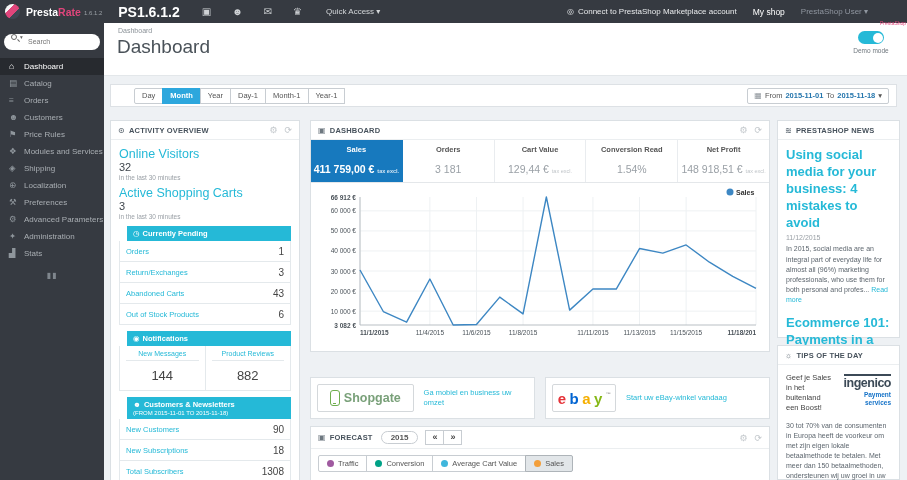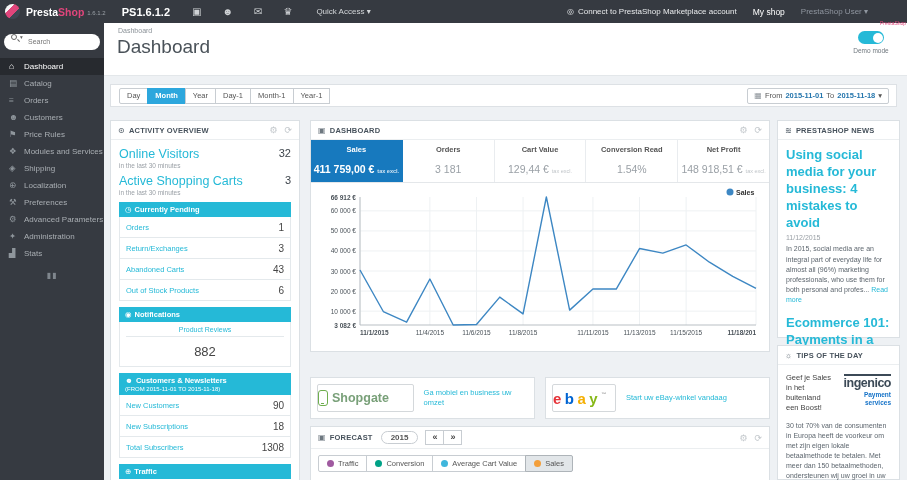--- a/index.html
+++ b/index.html
@@ -6,21 +6,21 @@
   html,body { width:907px; height:480px; }
   body { font-family:"Liberation Sans","DejaVu Sans",sans-serif; background:#eef1f4; position:relative; overflow:hidden; color:#555; }
 
   
   .topbar { position:absolute; left:0; top:0; width:907px; height:23px; background:#363a41; display:flex; align-items:center; z-index:30; }
   .logo-mark { width:15px; height:15px; border-radius:50%; margin-left:5px;
     background:linear-gradient(135deg,#f6f6f6 32%,#e0457b 32% 62%,#3e4653 62%); }
   .logo-text { margin-left:6px; font-size:10.5px; font-weight:bold; color:#fff; }
   .logo-text .pink { color:#e0457b; }
   .logo-ver { font-size:6px; color:#9aa0a6; margin-left:3px; margin-top:3px; }
-  .shop-name { color:#fff; font-weight:bold; font-size:11px; margin-left:16px; }
+  .shop-name { color:#fff; font-weight:bold; font-size:14px; margin-left:16px; }
   .tb-icons { display:flex; gap:21px; margin-left:22px; color:#cfd2d5; font-size:10px; }
   .tb-icon { cursor:pointer; }
   .quick-access { margin-left:24px; font-size:8px; color:#d3d6d9; }
   .tb-right { margin-left:auto; display:flex; align-items:center; gap:16px; padding-right:4px; }
   .tb-market { font-size:8px; color:#e8eaec; display:flex; align-items:center; gap:4px; }
   .tb-myshop { font-size:8.5px; color:#fff; }
   .tb-user { font-size:8px; color:#9096a0; }
   .avatar-wrap { position:relative; width:19px; height:19px; }
   .avatar { width:19px; height:19px; border-radius:2px; background:linear-gradient(145deg,#a8855f 20%,#6b5242 60%,#40332a); }
   .avatar-caption { position:absolute; left:-4px; top:18px; font-size:5px; color:#e0457b; white-space:nowrap; }
@@ -45,43 +45,43 @@
   .page-title { position:absolute; left:13px; top:13px; font-size:19px; font-weight:400; color:#4a5259; }
   .demo-wrap { position:absolute; left:741px; top:8px; width:52px; text-align:center; }
   .toggle { width:26px; height:13px; border-radius:7px; background:#25b9d7; margin:0 auto; position:relative; cursor:pointer; }
   .toggle::after { content:""; position:absolute; right:1.5px; top:1.5px; width:10px; height:10px; border-radius:50%; background:#fff; }
   .tiny-label { font-size:6.5px; color:#6f777e; margin-top:3px; }
   .help-wrap { position:absolute; left:800px; top:8px; width:30px; text-align:center; }
 
   
   .toolbar { position:absolute; left:110px; top:84px; width:787px; height:23px; background:#fff; border:1px solid #dde1e5; display:flex; align-items:center; padding:0 7px; }
   .range-btn { font-size:7.5px; color:#555; background:#fff; border:1px solid #c8cdd2; padding:2.5px 7px; margin-left:-1px; cursor:pointer; }
-  .range-btn:first-child { margin-left:1px; border-radius:2px 0 0 2px; }
+  .range-btn:first-child { margin-left:16px; border-radius:2px 0 0 2px; }
   .range-btn.active { background:#2da7dd; border-color:#2da7dd; color:#fff; font-weight:bold; }
   .date-btn { margin-left:auto; display:flex; align-items:center; gap:3px; font-size:7.5px; color:#555; border:1px solid #c8cdd2; border-radius:2px; background:#fff; padding:2.5px 6px; cursor:pointer; }
   .date-btn .cal { color:#8b9298; font-size:8px; }
   .date-btn .dt { font-weight:bold; color:#2576ad; }
 
   
   .panel { position:absolute; background:#fff; border:1px solid #dbe0e4; }
   .panel-head { height:19px; display:flex; align-items:center; padding:0 7px; border-bottom:1px solid #ebeef0; }
   .panel-title { font-size:7.5px; font-weight:bold; color:#47525c; letter-spacing:.2px; display:flex; gap:4px; align-items:center; }
   .p-icon { color:#6e7880; font-size:8px; }
   .panel-tools { margin-left:auto; color:#c3c8cc; font-size:9px; display:flex; gap:7px; }
   .panel-tools span { cursor:pointer; }
 
   
   .activity { left:110px; top:120px; width:190px; height:361px; }
   .act-body { padding:7px 8px; }
-  .live-row { display:flex; justify-content:space-between; }
+  .live-row { display:flex; justify-content:space-between;flex-direction:column; }
   .live-label { font-size:12.5px; color:#25b9d7; }
   .live-sub { font-size:6.5px; color:#9aa0a6; margin:1px 0 5px; }
   .live-val { font-size:11px; color:#3e454c; }
   .sec { margin-top:6px; }
-  .sec-head { background:#25b9d7; color:#fff; font-size:7.5px; font-weight:bold; padding:3px 6px; }
+  .sec-head { background:#25b9d7; color:#fff; font-size:7.5px; font-weight:bold; padding:3px 6px;margin-left:8px; }
   .sec-head .icon { margin-right:3px; font-weight:normal; }
   .sec-sub { display:block; font-weight:normal; font-size:6px; margin-top:1px; }
   .sec-body { border:1px solid #e4e9ec; border-top:none; }
   .krow { display:flex; justify-content:space-between; align-items:center; padding:4.5px 6px; cursor:pointer; }
   .krow + .krow { border-top:1px solid #e4e9ec; }
   .krow .klab { font-size:7.5px; color:#25b9d7; }
   .krow .kval { font-size:10px; color:#444; }
   .ncols { display:flex; border:1px solid #e4e9ec; border-top:none; text-align:center; }
   .ncol { flex:1; padding:4px 2px 6px; cursor:pointer; }
   .ncol + .ncol { border-left:1px solid #e4e9ec; }
@@ -99,21 +99,21 @@
   .kpi.active { background:#1779be; border-color:#1779be; }
   .kpi.active .klabel { color:#fff; }
   .kpi.active .kval { color:#fff; font-weight:bold; }
   .kpi.active .knote { color:#cfe3f2; }
   .chart-wrap { padding:2px 3px; }
 
   
   .ad { display:flex; align-items:center; padding:6px; }
   .ad1 { left:310px; top:377px; width:225px; height:42px; }
   .ad2 { left:545px; top:377px; width:225px; height:42px; }
-  .logo-box { border:1px solid #d4d8db; border-radius:2px; height:28px; display:flex; align-items:center; gap:4px; cursor:pointer; }
+  .logo-box { border:1px solid #d4d8db; border-radius:2px; height:28px; display:flex; align-items:center; justify-content:center; gap:4px; cursor:pointer; }
   .sg-box { width:102px; }
   .phone { width:10px; height:16px; border:1.5px solid #6fae4e; border-radius:3px; position:relative; }
   .phone::after { content:""; position:absolute; left:2px; bottom:1px; width:3px; height:1.5px; background:#6fae4e; }
   .sg-name { font-size:12.5px; font-weight:bold; color:#79a079; }
   .ebay-box { width:64px; font-size:15px; font-weight:bold; letter-spacing:-.5px; }
   .ebay-box .e { color:#e53238; } .ebay-box .b { color:#0064d2; } .ebay-box .a { color:#f5af02; } .ebay-box .y { color:#86b817; }
   .ebay-box .tm { font-size:5px; color:#999; align-self:flex-start; margin-top:6px; }
   .ad-link { font-size:7.5px; color:#25b9d7; margin-left:10px; line-height:1.3; cursor:pointer; }
 
   
@@ -147,21 +147,21 @@
   .ingenico { text-align:right; flex:1; }
   .ing-name { display:inline-block; font-size:12.5px; font-weight:bold; color:#3c4a57; border-top:2px solid #3c4a57; line-height:1.15; letter-spacing:-.5px; }
   .ing-sub { font-size:6.5px; font-weight:bold; color:#1673c8; line-height:1.2; }
   .tips-text { font-size:7px; color:#5d666e; line-height:1.45; margin-top:7px; }
 </style>
 </head>
 <body>
 
 <header class="topbar">
   <div class="logo-mark"></div>
-  <div class="logo-text"><span>Presta</span><span class="pink">Shop</span></div>
+  <div class="logo-text"><span>Presta</span><span class="pink">Rate</span></div>
   <div class="logo-ver">1.6.1.2</div>
   <div class="shop-name">PS1.6.1.2</div>
   <div class="tb-icons">
     <span class="tb-icon">▣</span>
     <span class="tb-icon">☻</span>
     <span class="tb-icon">✉</span>
     <span class="tb-icon">♛</span>
   </div>
   <div class="quick-access">Quick Access ▾</div>
   <div class="tb-right">
@@ -305,20 +305,21 @@
         <div class="krow">
             <span class="klab">Out of Stock Products</span>
             <span class="kval">6</span>
           </div>
       </div>
     </div>
 
     <div class="sec">
       <div class="sec-head"><span class="icon">◉</span><span>Notifications</span></div>
       <div class="ncols">
+        <div class="ncol"><span class="nlabel">New Messages</span><span class="nval">144</span></div>
         <div class="ncol"><span class="nlabel">Product Reviews</span><span class="nval">882</span></div>
       </div>
     </div>
 
     <div class="sec">
       <div class="sec-head"><span class="icon">☻</span><span>Customers &amp; Newsletters</span><span class="sec-sub">(FROM 2015-11-01 TO 2015-11-18)</span></div>
       <div class="sec-body">
         <div class="krow">
             <span class="klab">New Customers</span>
             <span class="kval">90</span>

